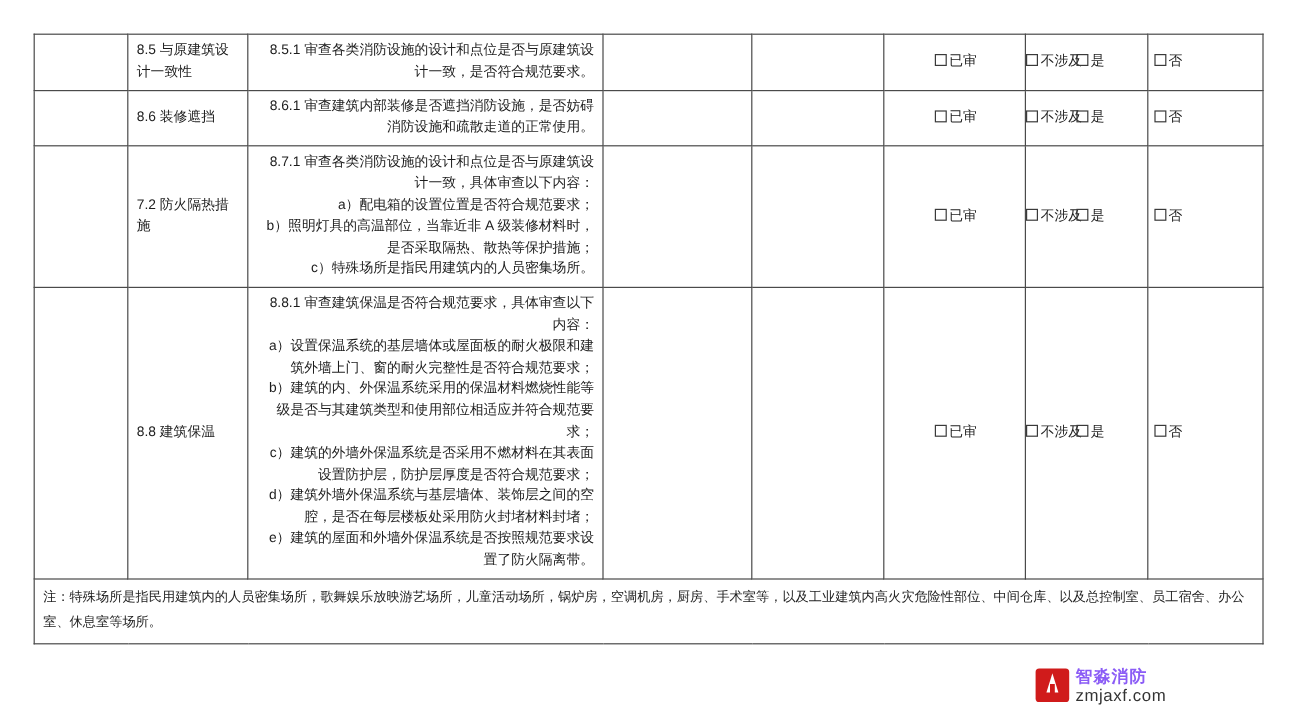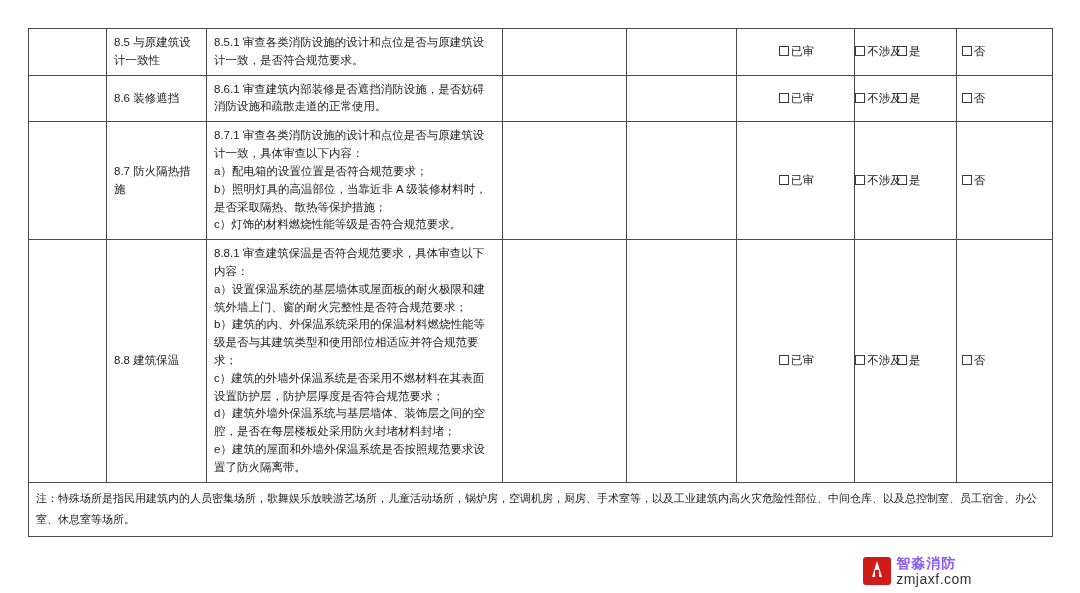--- a/index.html
+++ b/index.html
@@ -46,20 +46,21 @@
   .col-h { width: 96px; }
 
   .cell-item {
     font-size: 11.5px;
     line-height: 1.7;
   }
   .cell-content {
     font-size: 11.5px;
     line-height: 1.75;
     vertical-align: top;
+    text-align: right;
   }
   .cell-content p {
     margin: 0;
   }
   .blank { }
   .checks {
     white-space: nowrap;
     font-size: 11.5px;
     text-align: center;
   }
@@ -182,26 +183,26 @@
         </td>
         <td class="checks">
           <span class="opt"><span class="box"></span><span>是</span></span>
           <span class="opt"><span class="box"></span><span>否</span></span>
         </td>
         <td class="blank"></td>
       </tr>
 
       <tr>
         <td class="blank"></td>
-        <td class="cell-item">8.7 防火隔热措施</td>
+        <td class="cell-item">7.2 防火隔热措施</td>
         <td class="cell-content">
           <p>8.7.1 审查各类消防设施的设计和点位是否与原建筑设计一致，具体审查以下内容：</p>
           <p>a）配电箱的设置位置是否符合规范要求；</p>
           <p>b）照明灯具的高温部位，当靠近非 A 级装修材料时，是否采取隔热、散热等保护措施；</p>
-          <p>c）灯饰的材料燃烧性能等级是否符合规范要求。</p>
+          <p>c）特殊场所是指民用建筑内的人员密集场所。</p>
         </td>
         <td class="blank"></td>
         <td class="blank"></td>
         <td class="checks">
           <span class="opt"><span class="box"></span><span>已审</span></span>
           <span class="opt"><span class="box"></span><span>不涉及</span></span>
         </td>
         <td class="checks">
           <span class="opt"><span class="box"></span><span>是</span></span>
           <span class="opt"><span class="box"></span><span>否</span></span>

